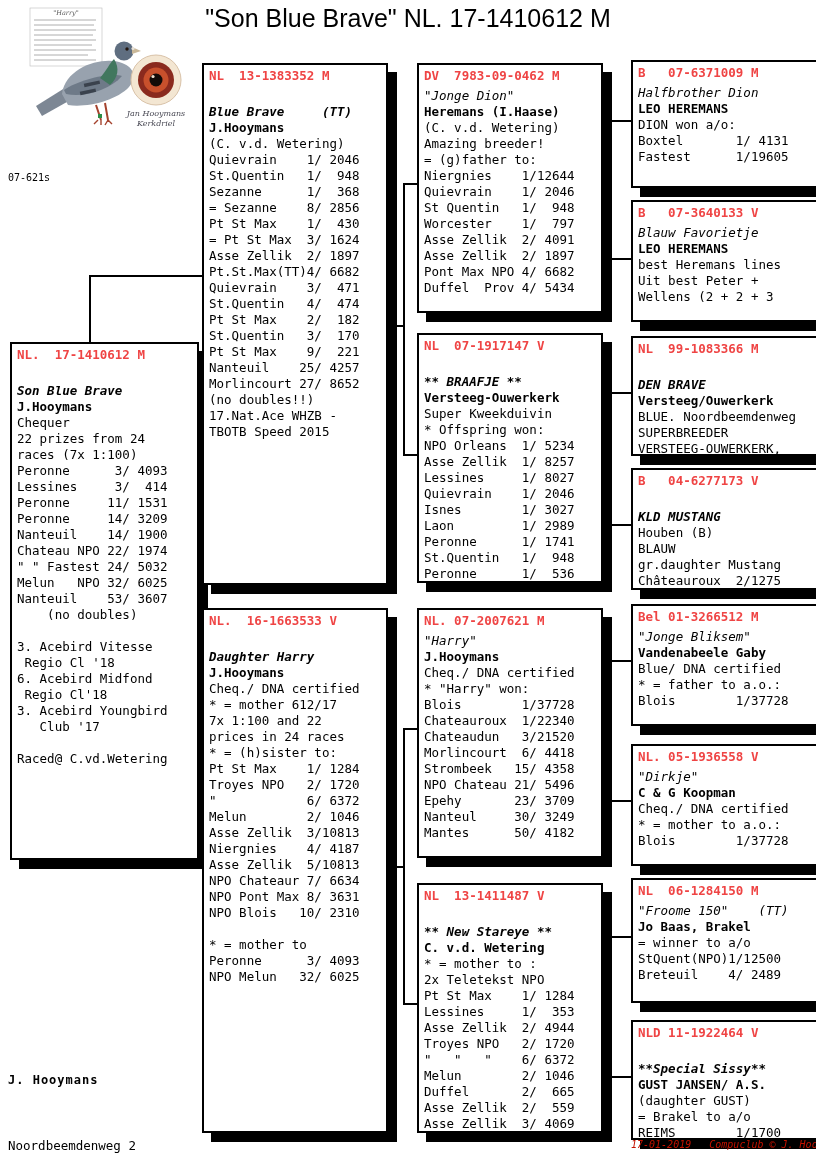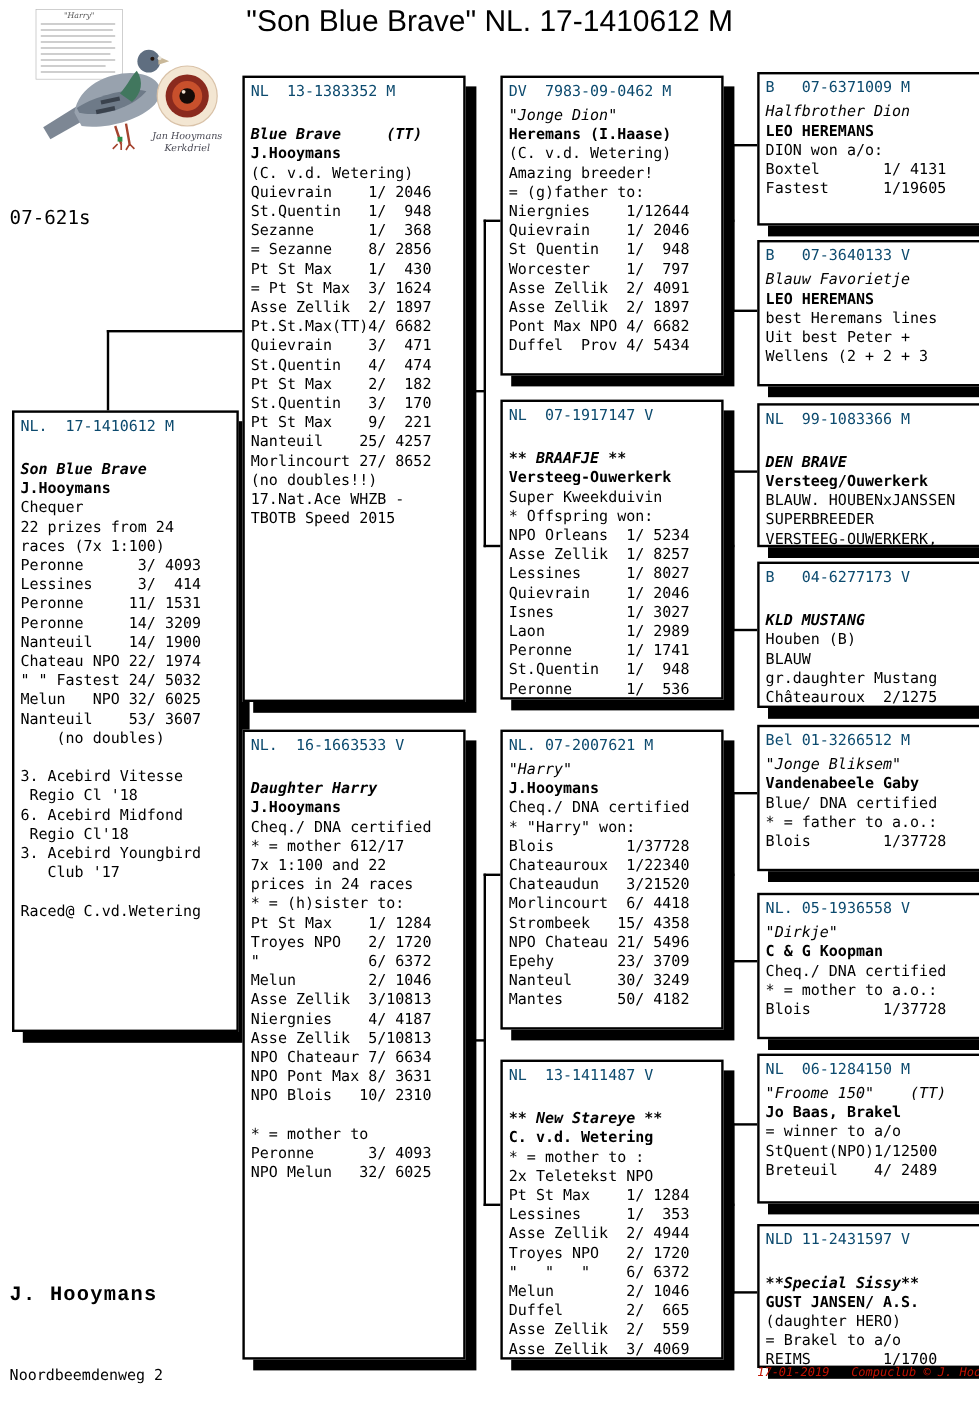--- a/index.html
+++ b/index.html
@@ -2,29 +2,29 @@
 <html><head>
 <meta charset="utf-8">
 <style>
   html,body{margin:0;padding:0;background:#e9e9e9;}
   #page{position:relative;width:816px;height:1172px;background:#ffffff;margin:0 auto;overflow:hidden;
         font-family:"DejaVu Sans Mono",monospace;}
   #title{position:absolute;left:0;right:0;top:4px;text-align:center;
          font-family:"Liberation Sans",sans-serif;font-size:25px;color:#000;}
   .box{position:absolute;background:#fff;border:2px solid #000;box-shadow:9px 9px 0 #000;
        padding:3px 5px;font-size:12.5px;line-height:16px;white-space:pre;overflow:hidden;color:#000;}
-  .box .hdr{color:#0c4a6e;font-weight:normal;margin-bottom:4px;}
+  .box .hdr{color:#ef4444;font-weight:bold;margin-bottom:4px;}
   .ln{min-height:16px;}
   .l-i{font-style:italic;}
   .l-b{font-weight:bold;}
   .l-bi{font-weight:bold;font-style:italic;margin-top:20px;}
   .conn{position:absolute;background:#000;}
-  #ring-note{position:absolute;left:8px;top:172px;font-size:16px;}
+  #ring-note{position:absolute;left:8px;top:172px;font-size:10px;}
   #owner{position:absolute;left:8px;top:1030px;font-size:12.5px;line-height:20px;white-space:pre;}
-  #owner .oname{font-size:17px;font-weight:bold;letter-spacing:1px;margin-bottom:6px;font-family:Liberation Mono, monospace;}
+  #owner .oname{font-size:12px;font-weight:bold;letter-spacing:1px;margin-bottom:6px;}
   #footer{position:absolute;left:631px;top:1139px;font-size:10px;font-style:italic;color:#c41200;white-space:pre;}
   #photo{position:absolute;left:8px;top:6px;width:184px;height:132px;}
   .cardline{stroke:#9a9a9a;stroke-width:0.8;}
 </style>
 </head>
 <body>
 
 <div id="page">
 
   <div id="title">"Son Blue Brave"  NL. 17-1410612 M</div>
@@ -105,26 +105,26 @@
       <div class="conn" style="left: 610px; top: 1076px; width: 23px; height: 2px;"></div>
       <div class="box" style="left: 10px; top: 342px; width: 175px; height: 508px;"><div class="hdr">NL.  17-1410612 M</div><div class="ln l-bi">Son Blue Brave</div><div class="ln l-b">J.Hooymans</div><div class="ln">Chequer</div><div class="ln">22 prizes from 24</div><div class="ln">races (7x 1:100)</div><div class="ln">Peronne      3/ 4093</div><div class="ln">Lessines     3/  414</div><div class="ln">Peronne     11/ 1531</div><div class="ln">Peronne     14/ 3209</div><div class="ln">Nanteuil    14/ 1900</div><div class="ln">Chateau NPO 22/ 1974</div><div class="ln">" " Fastest 24/ 5032</div><div class="ln">Melun   NPO 32/ 6025</div><div class="ln">Nanteuil    53/ 3607</div><div class="ln">    (no doubles)</div><div class="ln"> </div><div class="ln">3. Acebird Vitesse</div><div class="ln"> Regio Cl '18</div><div class="ln">6. Acebird Midfond</div><div class="ln"> Regio Cl'18</div><div class="ln">3. Acebird Youngbird</div><div class="ln">   Club '17</div><div class="ln"> </div><div class="ln">Raced@ C.vd.Wetering</div></div>
       <div class="box" style="left: 202px; top: 63px; width: 172px; height: 512px;"><div class="hdr">NL  13-1383352 M</div><div class="ln l-bi">Blue Brave     (TT)</div><div class="ln l-b">J.Hooymans</div><div class="ln">(C. v.d. Wetering)</div><div class="ln">Quievrain    1/ 2046</div><div class="ln">St.Quentin   1/  948</div><div class="ln">Sezanne      1/  368</div><div class="ln">= Sezanne    8/ 2856</div><div class="ln">Pt St Max    1/  430</div><div class="ln">= Pt St Max  3/ 1624</div><div class="ln">Asse Zellik  2/ 1897</div><div class="ln">Pt.St.Max(TT)4/ 6682</div><div class="ln">Quievrain    3/  471</div><div class="ln">St.Quentin   4/  474</div><div class="ln">Pt St Max    2/  182</div><div class="ln">St.Quentin   3/  170</div><div class="ln">Pt St Max    9/  221</div><div class="ln">Nanteuil    25/ 4257</div><div class="ln">Morlincourt 27/ 8652</div><div class="ln">(no doubles!!)</div><div class="ln">17.Nat.Ace WHZB -</div><div class="ln">TBOTB Speed 2015</div></div>
       <div class="box" style="left: 202px; top: 608px; width: 172px; height: 515px;"><div class="hdr">NL.  16-1663533 V</div><div class="ln l-bi">Daughter Harry</div><div class="ln l-b">J.Hooymans</div><div class="ln">Cheq./ DNA certified</div><div class="ln">* = mother 612/17</div><div class="ln">7x 1:100 and 22</div><div class="ln">prices in 24 races</div><div class="ln">* = (h)sister to:</div><div class="ln">Pt St Max    1/ 1284</div><div class="ln">Troyes NPO   2/ 1720</div><div class="ln">"            6/ 6372</div><div class="ln">Melun        2/ 1046</div><div class="ln">Asse Zellik  3/10813</div><div class="ln">Niergnies    4/ 4187</div><div class="ln">Asse Zellik  5/10813</div><div class="ln">NPO Chateaur 7/ 6634</div><div class="ln">NPO Pont Max 8/ 3631</div><div class="ln">NPO Blois   10/ 2310</div><div class="ln"> </div><div class="ln">* = mother to</div><div class="ln">Peronne      3/ 4093</div><div class="ln">NPO Melun   32/ 6025</div></div>
       <div class="box" style="left: 417px; top: 63px; width: 172px; height: 240px;"><div class="hdr">DV  7983-09-0462 M</div><div class="ln l-i">"Jonge Dion"</div><div class="ln l-b">Heremans (I.Haase)</div><div class="ln">(C. v.d. Wetering)</div><div class="ln">Amazing breeder!</div><div class="ln">= (g)father to:</div><div class="ln">Niergnies    1/12644</div><div class="ln">Quievrain    1/ 2046</div><div class="ln">St Quentin   1/  948</div><div class="ln">Worcester    1/  797</div><div class="ln">Asse Zellik  2/ 4091</div><div class="ln">Asse Zellik  2/ 1897</div><div class="ln">Pont Max NPO 4/ 6682</div><div class="ln">Duffel  Prov 4/ 5434</div></div>
       <div class="box" style="left: 417px; top: 333px; width: 172px; height: 240px;"><div class="hdr">NL  07-1917147 V</div><div class="ln l-bi">** BRAAFJE **</div><div class="ln l-b">Versteeg-Ouwerkerk</div><div class="ln">Super Kweekduivin</div><div class="ln">* Offspring won:</div><div class="ln">NPO Orleans  1/ 5234</div><div class="ln">Asse Zellik  1/ 8257</div><div class="ln">Lessines     1/ 8027</div><div class="ln">Quievrain    1/ 2046</div><div class="ln">Isnes        1/ 3027</div><div class="ln">Laon         1/ 2989</div><div class="ln">Peronne      1/ 1741</div><div class="ln">St.Quentin   1/  948</div><div class="ln">Peronne      1/  536</div></div>
       <div class="box" style="left: 417px; top: 608px; width: 172px; height: 240px;"><div class="hdr">NL. 07-2007621 M</div><div class="ln l-i">"Harry"</div><div class="ln l-b">J.Hooymans</div><div class="ln">Cheq./ DNA certified</div><div class="ln">* "Harry" won:</div><div class="ln">Blois        1/37728</div><div class="ln">Chateauroux  1/22340</div><div class="ln">Chateaudun   3/21520</div><div class="ln">Morlincourt  6/ 4418</div><div class="ln">Strombeek   15/ 4358</div><div class="ln">NPO Chateau 21/ 5496</div><div class="ln">Epehy       23/ 3709</div><div class="ln">Nanteul     30/ 3249</div><div class="ln">Mantes      50/ 4182</div></div>
       <div class="box" style="left: 417px; top: 883px; width: 172px; height: 240px;"><div class="hdr">NL  13-1411487 V</div><div class="ln l-bi">** New Stareye **</div><div class="ln l-b">C. v.d. Wetering</div><div class="ln">* = mother to :</div><div class="ln">2x Teletekst NPO</div><div class="ln">Pt St Max    1/ 1284</div><div class="ln">Lessines     1/  353</div><div class="ln">Asse Zellik  2/ 4944</div><div class="ln">Troyes NPO   2/ 1720</div><div class="ln">"   "   "    6/ 6372</div><div class="ln">Melun        2/ 1046</div><div class="ln">Duffel       2/  665</div><div class="ln">Asse Zellik  2/  559</div><div class="ln">Asse Zellik  3/ 4069</div></div>
       <div class="box" style="left: 631px; top: 60px; width: 174px; height: 118px;"><div class="hdr">B   07-6371009 M</div><div class="ln l-i">Halfbrother Dion</div><div class="ln l-b">LEO HEREMANS</div><div class="ln">DION won a/o:</div><div class="ln">Boxtel       1/ 4131</div><div class="ln">Fastest      1/19605</div></div>
       <div class="box" style="left: 631px; top: 200px; width: 174px; height: 112px;"><div class="hdr">B   07-3640133 V</div><div class="ln l-i">Blauw Favorietje</div><div class="ln l-b">LEO HEREMANS</div><div class="ln">best Heremans lines</div><div class="ln">Uit best Peter +</div><div class="ln">Wellens (2 + 2 + 3</div></div>
-      <div class="box" style="left: 631px; top: 336px; width: 174px; height: 110px;"><div class="hdr">NL  99-1083366 M</div><div class="ln l-bi">DEN BRAVE</div><div class="ln l-b">Versteeg/Ouwerkerk</div><div class="ln">BLAUW. HOUBENxJANSSEN</div><div class="ln">SUPERBREEDER</div><div class="ln">VERSTEEG-OUWERKERK,</div></div>
+      <div class="box" style="left: 631px; top: 336px; width: 174px; height: 110px;"><div class="hdr">NL  99-1083366 M</div><div class="ln l-bi">DEN BRAVE</div><div class="ln l-b">Versteeg/Ouwerkerk</div><div class="ln">BLUE. Noordbeemdenweg</div><div class="ln">SUPERBREEDER</div><div class="ln">VERSTEEG-OUWERKERK,</div></div>
       <div class="box" style="left: 631px; top: 468px; width: 174px; height: 112px;"><div class="hdr">B   04-6277173 V</div><div class="ln l-bi">KLD MUSTANG</div><div class="ln">Houben (B)</div><div class="ln">BLAUW</div><div class="ln">gr.daughter Mustang</div><div class="ln">Châteauroux  2/1275</div></div>
       <div class="box" style="left: 631px; top: 604px; width: 174px; height: 112px;"><div class="hdr">Bel 01-3266512 M</div><div class="ln l-i">"Jonge Bliksem"</div><div class="ln l-b">Vandenabeele Gaby</div><div class="ln">Blue/ DNA certified</div><div class="ln">* = father to a.o.:</div><div class="ln">Blois        1/37728</div></div>
       <div class="box" style="left: 631px; top: 744px; width: 174px; height: 112px;"><div class="hdr">NL. 05-1936558 V</div><div class="ln l-i">"Dirkje"</div><div class="ln l-b">C &amp; G Koopman</div><div class="ln">Cheq./ DNA certified</div><div class="ln">* = mother to a.o.:</div><div class="ln">Blois        1/37728</div></div>
       <div class="box" style="left: 631px; top: 878px; width: 174px; height: 115px;"><div class="hdr">NL  06-1284150 M</div><div class="ln l-i">"Froome 150"    (TT)</div><div class="ln l-b">Jo Baas, Brakel</div><div class="ln">= winner to a/o</div><div class="ln">StQuent(NPO)1/12500</div><div class="ln">Breteuil    4/ 2489</div></div>
-      <div class="box" style="left: 631px; top: 1020px; width: 174px; height: 110px;"><div class="hdr">NLD 11-2431597 V</div><div class="ln l-bi">**Special Sissy**</div><div class="ln l-b">GUST JANSEN/ A.S.</div><div class="ln">(daughter HERO)</div><div class="ln">= Brakel to a/o</div><div class="ln">REIMS        1/1700</div></div>
+      <div class="box" style="left: 631px; top: 1020px; width: 174px; height: 110px;"><div class="hdr">NLD 11-1922464 V</div><div class="ln l-bi">**Special Sissy**</div><div class="ln l-b">GUST JANSEN/ A.S.</div><div class="ln">(daughter GUST)</div><div class="ln">= Brakel to a/o</div><div class="ln">REIMS        1/1700</div></div>
     </div>
 
   <div id="owner">
     <div class="oname">J. Hooymans</div>
     <div>Noordbeemdenweg 2</div>
     
     
   </div>
 
   <div id="footer"><span>17-01-2019</span><span>   </span><span>Compuclub © J. Hooymans</span></div>

